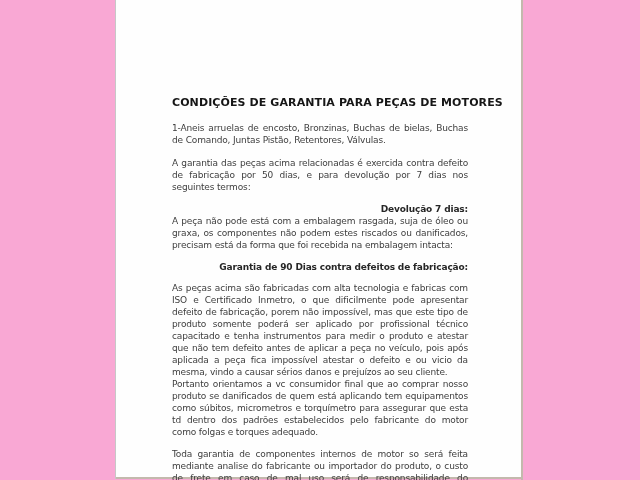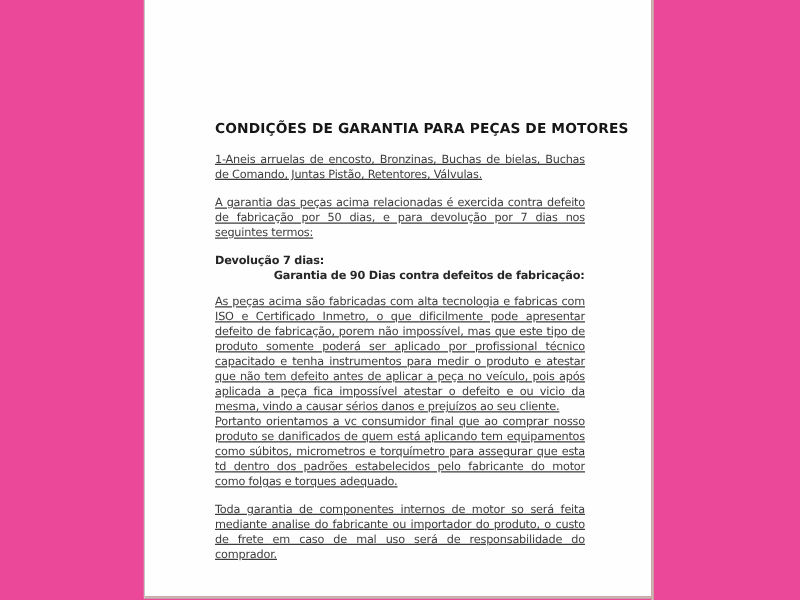--- a/index.html
+++ b/index.html
@@ -4,21 +4,21 @@
 <style>
   html, body {
     margin: 0;
     padding: 0;
     background: #fdfdfd;
   }
   .canvas {
     position: relative;
     width: 640px;
     height: 480px;
-    background: #ec4899;
+    background: #f9a8d4;
     overflow: hidden;
     font-family: "DejaVu Sans", "Liberation Sans", sans-serif;
   }
   .page-border-left {
     position: absolute;
     left: 115px;
     top: 0;
     width: 1px;
     height: 479px;
     background: #c7c7c7;
@@ -62,28 +62,27 @@
     line-height: 14px;
     font-weight: bold;
     color: #161616;
     letter-spacing: 0.1px;
     white-space: nowrap;
     margin: 0 0 12px 0;
   }
   .para {
     margin: 0 0 11px 0;
     text-align: justify;
-    text-decoration: underline;
   }
   .para.tight { margin-bottom: 10px; }
   .para.flush { margin-bottom: 0; }
   .sub-heading {
     font-weight: bold;
     color: #262626;
-    text-align: left;
+    text-align: right;
     margin: 0;
   }
   .sub-heading.spaced { margin-bottom: 9px; padding-left: 47px; }
 </style>
 </head>
 <body>
 
 <div class="canvas">
 
   <div class="page-surface"></div>
@@ -94,20 +93,21 @@
   <div class="content">
 
     <h1 class="doc-title">CONDIÇÕES DE GARANTIA PARA PEÇAS DE MOTORES</h1>
 
     <p class="para">1-Aneis arruelas de encosto, Bronzinas, Buchas de bielas, Buchas de Comando, Juntas Pistão, Retentores, Válvulas.</p>
 
     <p class="para tight">A garantia das peças acima relacionadas é exercida contra defeito de fabricação por 50 dias, e para devolução por 7 dias nos seguintes termos:</p>
 
     <p class="sub-heading">Devolução 7 dias:</p>
 
+    <p class="para tight">A peça não pode está com a embalagem rasgada, suja de óleo ou graxa, os componentes não podem estes riscados ou danificados, precisam está da forma que foi recebida na embalagem intacta:</p>
 
     <p class="sub-heading spaced">Garantia de 90 Dias contra defeitos de fabricação:</p>
 
     <p class="para flush">As peças acima são fabricadas com alta tecnologia e fabricas com ISO e Certificado Inmetro, o que dificilmente pode apresentar defeito de fabricação, porem não impossível, mas que este tipo de produto somente poderá ser aplicado por profissional técnico capacitado e tenha instrumentos para medir o produto e atestar que não tem defeito antes de aplicar a peça no veículo, pois após aplicada a peça fica impossível atestar o defeito e ou vicio da mesma, vindo a causar sérios danos e prejuízos ao seu cliente.</p>
 
     <p class="para tight">Portanto orientamos a vc consumidor final que ao comprar nosso produto se danificados de quem está aplicando tem equipamentos como súbitos, micrometros e torquímetro para assegurar que esta td dentro dos padrões estabelecidos pelo fabricante do motor como folgas e torques adequado.</p>
 
     <p class="para flush">Toda garantia de componentes internos de motor so será feita mediante analise do fabricante ou importador do produto, o custo de frete em caso de mal uso será de responsabilidade do comprador.</p>
 
   </div>

